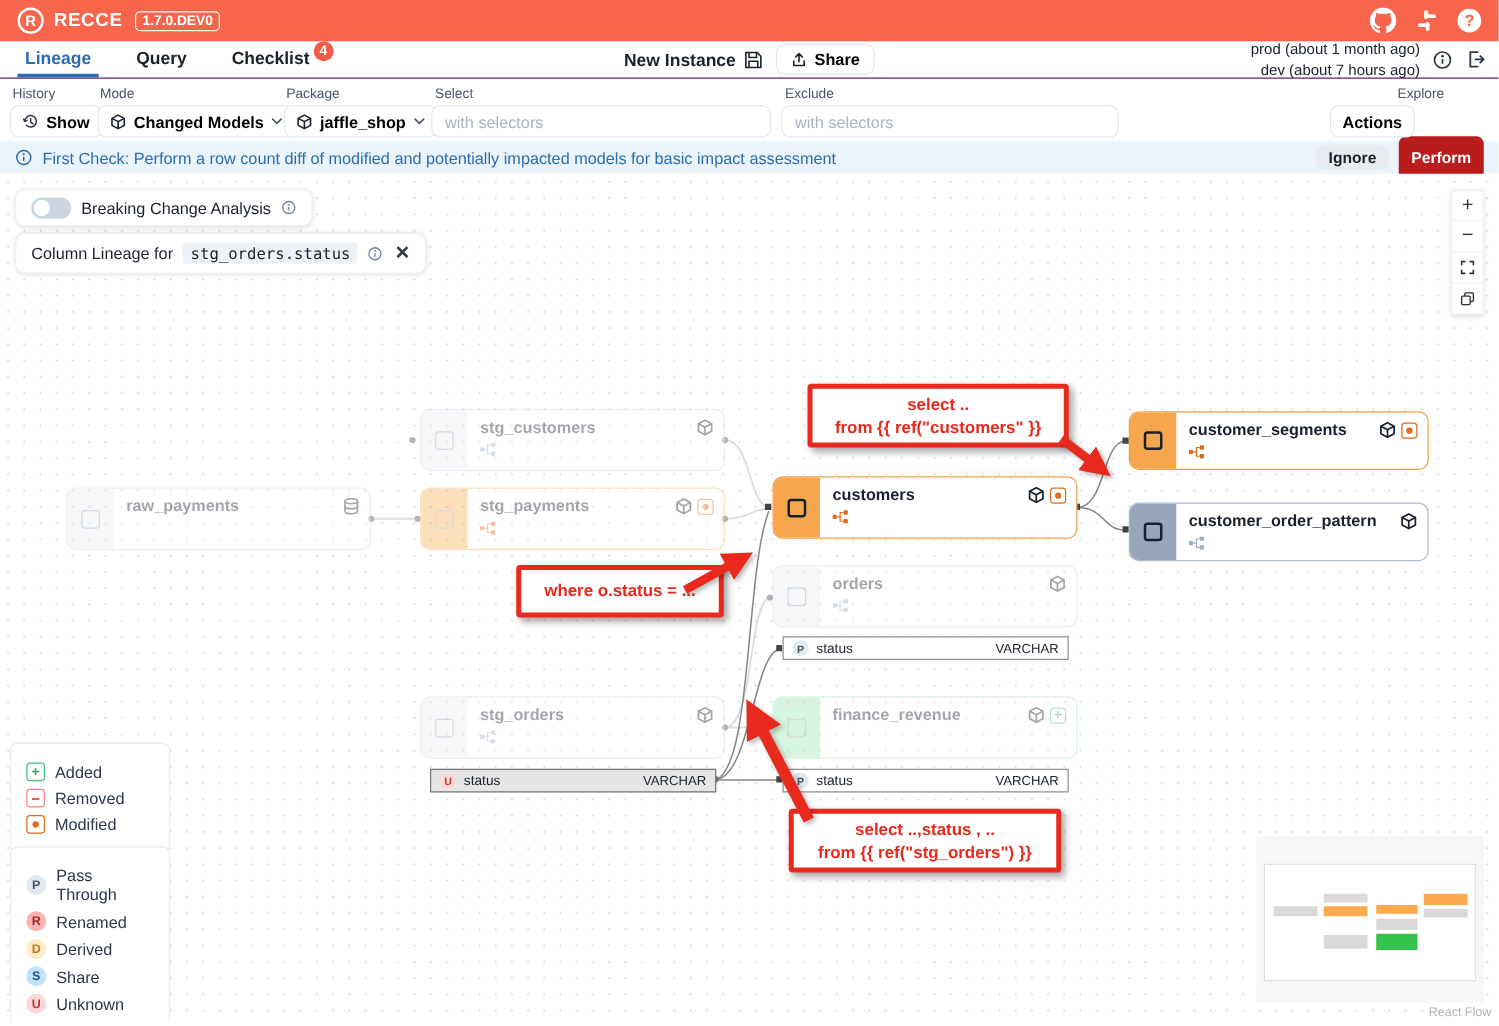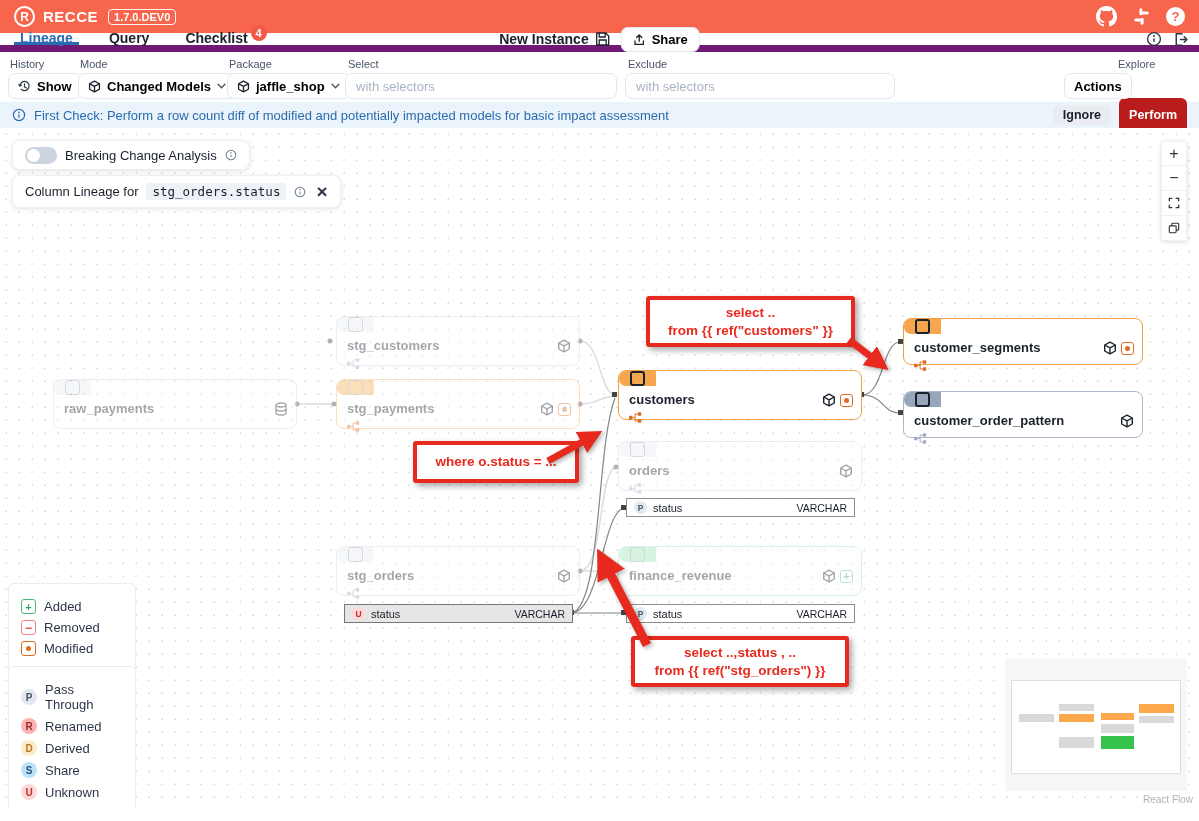--- a/index.html
+++ b/index.html
@@ -7,21 +7,21 @@
   svg { display:block; }
 
   
   .hdr { height:33px; background:#F6654C; display:flex; align-items:center; padding:0 14px; }
   .logo { width:21px; height:21px; border:2px solid #fff; border-radius:50%; color:#fff; font-weight:bold; font-size:12px; display:flex; align-items:center; justify-content:center; margin-right:8px; }
   .brand { color:#fff; font-weight:800; font-size:15px; letter-spacing:.5px; margin-right:10px; }
   .verchip { border:1.5px solid rgba(255,255,255,.95); border-radius:4px; color:#fff; font-weight:bold; font-size:11px; padding:1px 5px; }
   .hdr-right { margin-left:auto; display:flex; align-items:center; gap:15px; }
 
   
-  .nav { height:19px; display:flex; align-items:stretch; border-bottom:7px solid #701a75; position:relative; padding-left:14px; }
+  .nav { height:30px; display:flex; align-items:stretch; border-bottom:1px solid #701a75; position:relative; padding-left:14px; }
   .tab { display:flex; align-items:center; font-size:14px; font-weight:600; color:#1A202C; padding:0 6px; margin-right:24px; border-bottom:3px solid transparent; cursor:pointer; }
   .tab.active { color:#2B6CB0; border-bottom-color:#2B6CB0; }
   .tab .cnt { background:#F45A49; color:#fff; border-radius:50%; width:16px; height:16px; font-size:11px; font-weight:bold; display:flex; align-items:center; justify-content:center; margin-left:3px; transform:translateY(-5px); }
   .nav-center { position:absolute; left:50%; top:0; height:100%; transform:translateX(-50%); display:flex; align-items:center; gap:10px; }
   .inst { font-size:14px; font-weight:bold; display:flex; align-items:center; gap:6px; }
   .share-btn { display:flex; align-items:center; gap:6px; border:1px solid #E2E8F0; border-radius:7px; height:25px; padding:0 11px; font-size:13px; font-weight:600; background:#fff; }
   .nav-right { position:absolute; right:10px; top:0; height:100%; display:flex; align-items:center; gap:10px; }
   .env { font-size:12px; line-height:1.35; text-align:right; }
 
   
@@ -44,21 +44,21 @@
   .toggle { width:32px; height:17px; background:#CBD5E0; border-radius:9px; position:relative; }
   .toggle::after { content:""; position:absolute; left:2px; top:2px; width:13px; height:13px; background:#fff; border-radius:50%; }
   .codechip { font-family:"DejaVu Sans Mono",monospace; font-size:12.5px; background:#EDF2F7; border-radius:3px; padding:1px 6px; }
   .xbtn { font-size:19px; font-weight:bold; color:#2D3748; line-height:1; margin-left:2px; cursor:pointer; }
 
   .ctrls { position:absolute; right:12px; top:13px; z-index:10; display:flex; flex-direction:column; box-shadow:0 1px 4px rgba(0,0,0,.15); border-radius:3px; }
   .ctrl { width:26px; height:25px; background:#fff; border:1px solid #F0F0F0; border-top:none; display:flex; align-items:center; justify-content:center; font-size:16px; color:#333; }
   .ctrl:first-child { border-top:1px solid #F0F0F0; }
 
   
-  .node { position:absolute; width:244px; height:50px; background:#fff; border:1px solid #CBD5E0; border-radius:8px; display:flex; z-index:2;flex-direction:column; }
+  .node { position:absolute; width:244px; height:50px; background:#fff; border:1px solid #CBD5E0; border-radius:8px; display:flex; z-index:2; }
   .node .strip { width:37px; border-radius:7px 0 0 7px; display:flex; align-items:center; justify-content:center; background:#E9EDF1; }
   .node .cb { width:15px; height:15px; border:1.5px solid #9AA5B1; border-radius:3px; }
   .node .cb.dark { border:2px solid #1A202C; }
   .node .body { flex:1; position:relative; padding:6px 8px 0 10px; }
   .node .title { font-size:13px; font-weight:600; white-space:nowrap; }
   .node .icons { position:absolute; top:7px; right:8px; display:flex; align-items:center; gap:4px; }
   .node .fork { position:absolute; left:10px; top:26px; }
   .node.faded { opacity:.4; }
   .n-orange { border-color:#F0A04B; } .n-orange .strip { background:#F6A74D; }
   .n-orangelight { border-color:#F6AD55; } .n-orangelight .strip { background:#F6AD55; }
@@ -194,20 +194,24 @@
         </svg>
     </div>
     <button class="share-btn">
       <svg viewBox="0 0 14 14" width="13" height="13" style="color:#1A202C">
           <use href="#i-share"></use>
         </svg>
       <span>Share</span>
     </button>
   </div>
   <div class="nav-right">
+    <div class="env">
+      <div>prod (about 1 month ago)</div>
+      <div>dev (about 7 hours ago)</div>
+    </div>
     <svg class="iconbtn" viewBox="0 0 14 14" width="16" height="16" style="color:#2D3748">
         <use href="#i-info"></use>
       </svg>
     <svg class="iconbtn" viewBox="0 0 16 16" width="17" height="17" style="color:#2D3748">
         <use href="#i-logout"></use>
       </svg>
   </div>
 </div>
 
 <div class="fbar">

